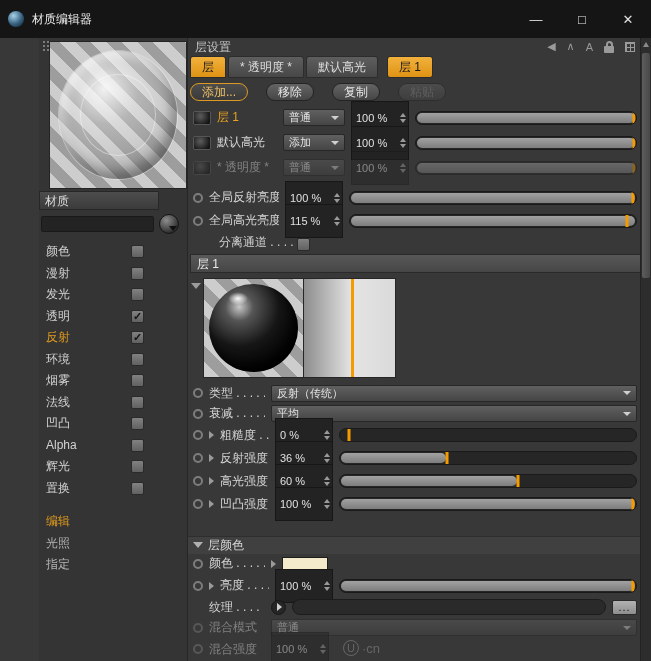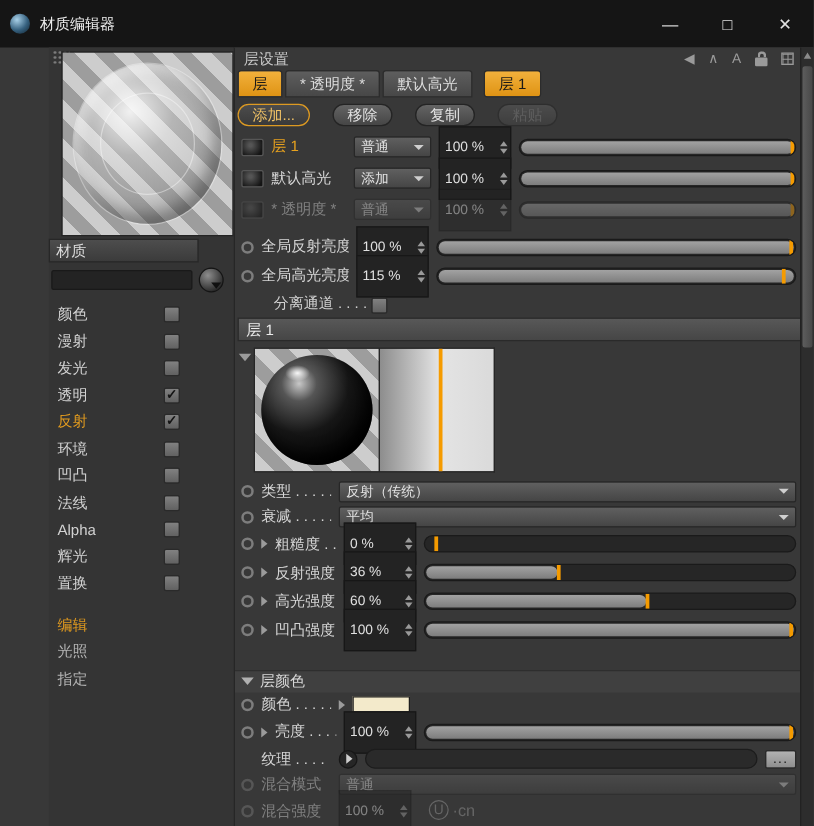--- a/index.html
+++ b/index.html
@@ -199,25 +199,29 @@
         </div>
         <div class="ch-row">
           <span class="ch-label orange">反射</span>
           <span class="checkbox">✓</span>
         </div>
         <div class="ch-row">
           <span class="ch-label">环境</span>
           <span class="checkbox"></span>
         </div>
         <div class="ch-row">
+          <span class="ch-label">烟雾</span>
+          <span class="checkbox"></span>
+        </div>
+        <div class="ch-row">
+          <span class="ch-label">法线</span>
+          <span class="checkbox"></span>
+        </div>
+        <div class="ch-row">
           <span class="ch-label">凹凸</span>
-          <span class="checkbox"></span>
-        </div>
-        <div class="ch-row">
-          <span class="ch-label">法线</span>
           <span class="checkbox"></span>
         </div>
         <div class="ch-row">
           <span class="ch-label">Alpha</span>
           <span class="checkbox"></span>
         </div>
         <div class="ch-row">
           <span class="ch-label">辉光</span>
           <span class="checkbox"></span>
         </div>

